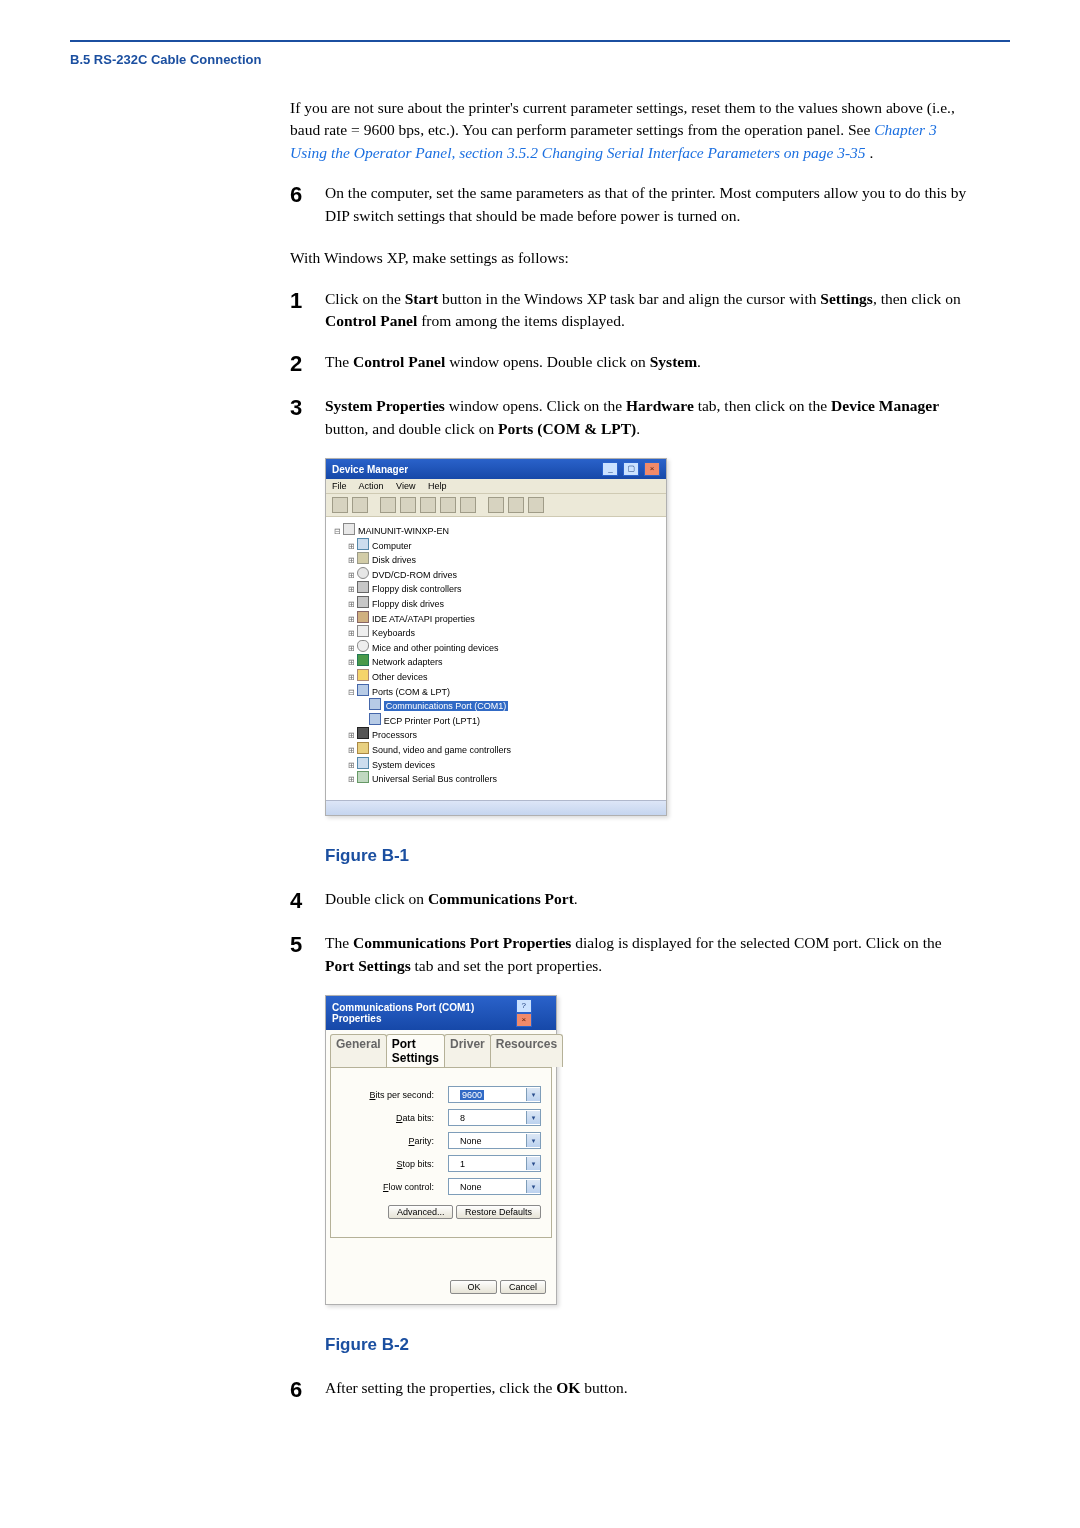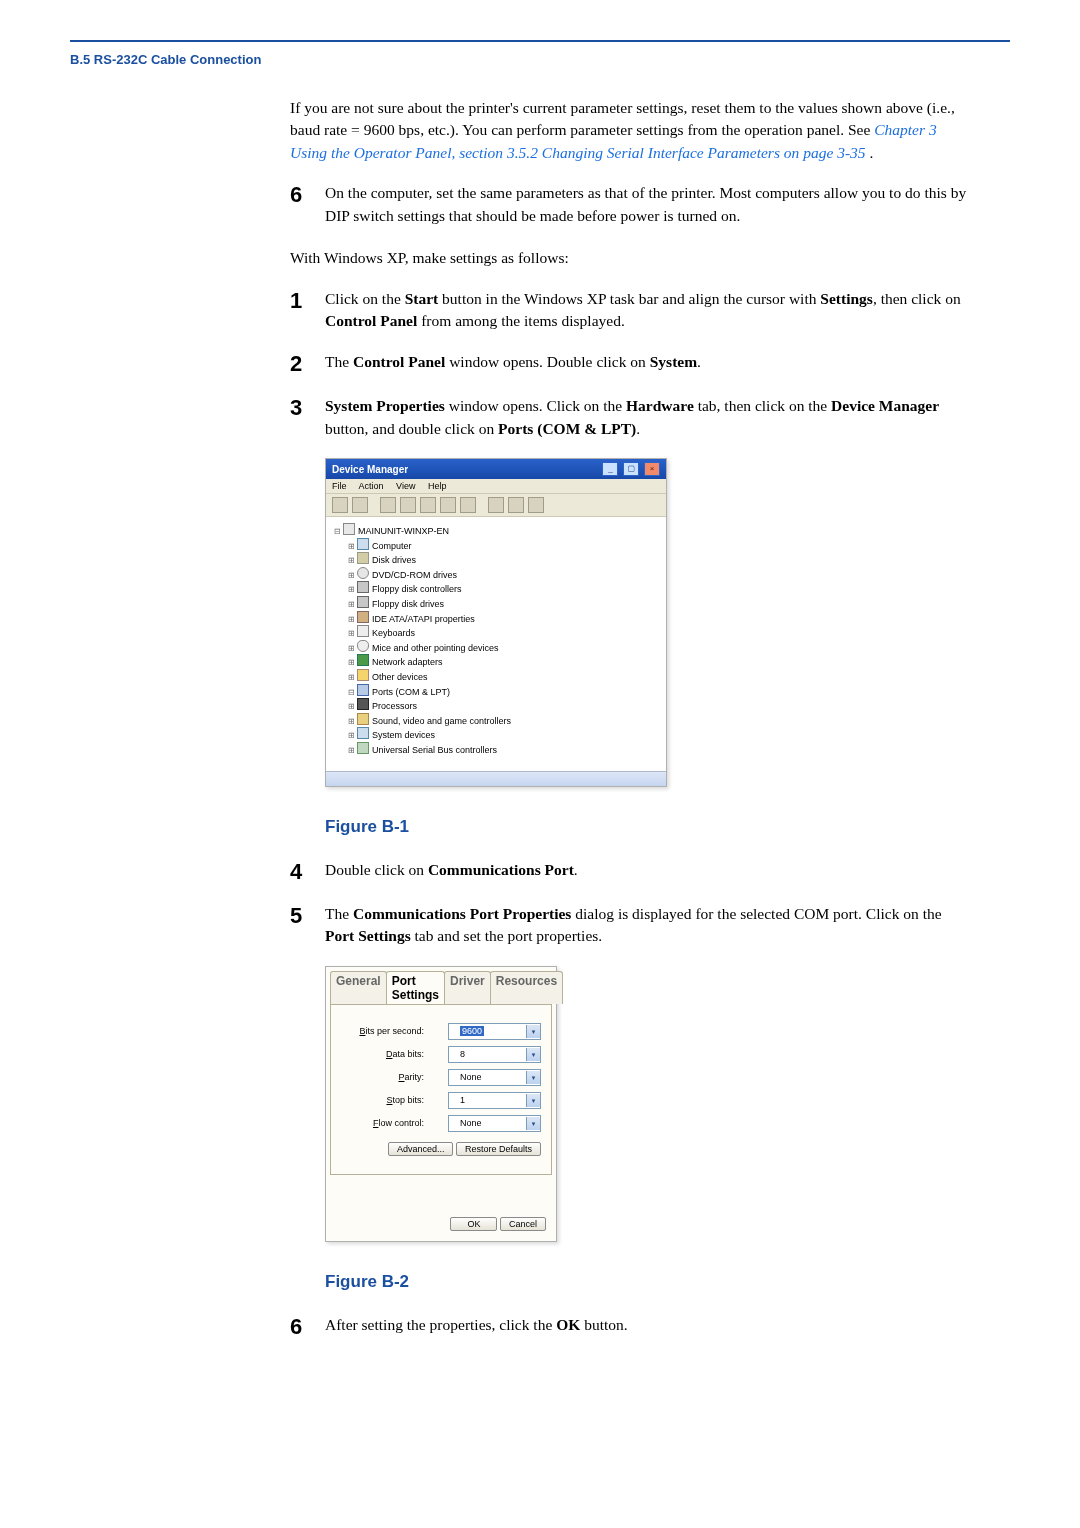--- a/index.html
+++ b/index.html
@@ -203,21 +203,21 @@
   .tabpane {
     border:1px solid #b5b198;
     background:#fdfcf7;
     padding:12px 10px 18px 10px;
   }
   .form-row {
     display:flex;
     justify-content:flex-end;
     align-items:center;
     margin: 6px 0;
-    gap:24px;
+    gap:14px;
   }
   .form-row label { font-size:9px; text-align:right; }
   .form-row label u { text-decoration: underline; }
   .select-box {
     width: 80px;
     height: 15px;
     border:1px solid #7e9db9;
     background:#fff;
     font-size:9px;
     display:flex;
@@ -346,20 +346,24 @@
                 <li class="tree-item"><span class="tree-ico ico-disk"></span><span>Disk drives</span></li>
                 <li class="tree-item"><span class="tree-ico ico-cd"></span><span>DVD/CD-ROM drives</span></li>
                 <li class="tree-item"><span class="tree-ico ico-floppy"></span><span>Floppy disk controllers</span></li>
                 <li class="tree-item"><span class="tree-ico ico-floppy"></span><span>Floppy disk drives</span></li>
                 <li class="tree-item"><span class="tree-ico ico-ide"></span><span>IDE ATA/ATAPI properties</span></li>
                 <li class="tree-item"><span class="tree-ico ico-key"></span><span>Keyboards</span></li>
                 <li class="tree-item"><span class="tree-ico ico-mouse"></span><span>Mice and other pointing devices</span></li>
                 <li class="tree-item"><span class="tree-ico ico-net"></span><span>Network adapters</span></li>
                 <li class="tree-item"><span class="tree-ico ico-other"></span><span>Other devices</span></li>
                 <li class="tree-item open"><span class="tree-ico ico-port"></span><span>Ports (COM &amp; LPT)</span>
+                  <ul>
+                    <li class="tree-item leaf"><span class="tree-ico ico-port"></span><span class="sel-row">Communications Port (COM1)</span></li>
+                    <li class="tree-item leaf"><span class="tree-ico ico-port"></span><span>ECP Printer Port (LPT1)</span></li>
+                  </ul>
                 </li>
                 <li class="tree-item"><span class="tree-ico ico-cpu"></span><span>Processors</span></li>
                 <li class="tree-item"><span class="tree-ico ico-snd"></span><span>Sound, video and game controllers</span></li>
                 <li class="tree-item"><span class="tree-ico ico-sys"></span><span>System devices</span></li>
                 <li class="tree-item"><span class="tree-ico ico-usb"></span><span>Universal Serial Bus controllers</span></li>
               </ul>
             </li>
           </ul>
         </div>
         <div class="fig-statusbar"></div>
@@ -377,20 +381,27 @@
       <li>
         <span class="num">5</span>
         <span class="step-body">
           <span>The </span><b>Communications Port Properties</b><span> dialog is displayed for the selected COM port. Click on the </span><b>Port Settings</b><span> tab and set the port properties.</span>
         </span>
       </li>
     </ol>
 
     <div class="figure-wrap">
       <div class="fig-box dialog">
+        <div class="fig-titlebar">
+          <span class="fig-title-text">Communications Port (COM1) Properties</span>
+          <span class="win-buttons">
+            <span>?</span>
+            <span class="close">×</span>
+          </span>
+        </div>
         <div class="dlg-body">
           <div class="tabstrip">
             <div class="tab">General</div>
             <div class="tab active">Port Settings</div>
             <div class="tab">Driver</div>
             <div class="tab">Resources</div>
           </div>
           <div class="tabpane">
             <div class="form-row">
               <label><u>B</u>its per second:</label>

